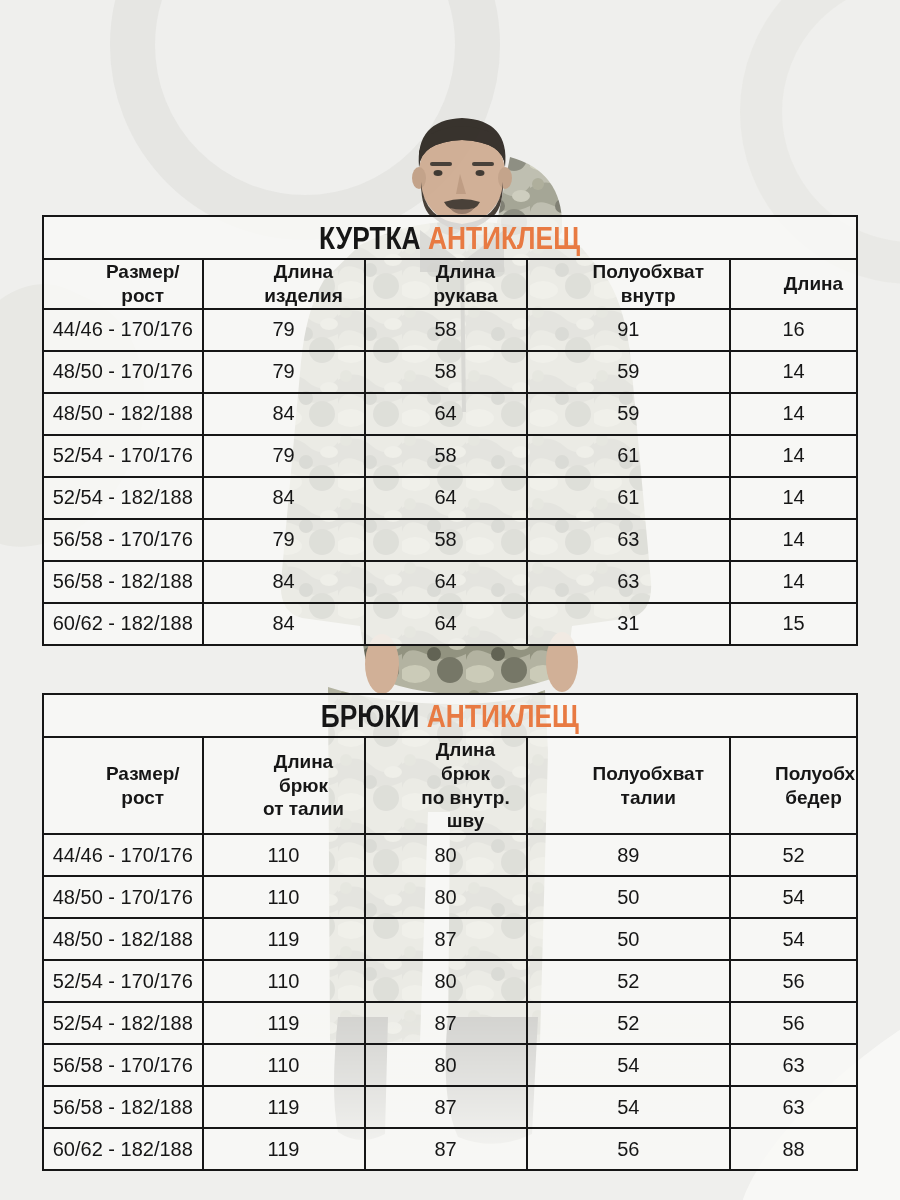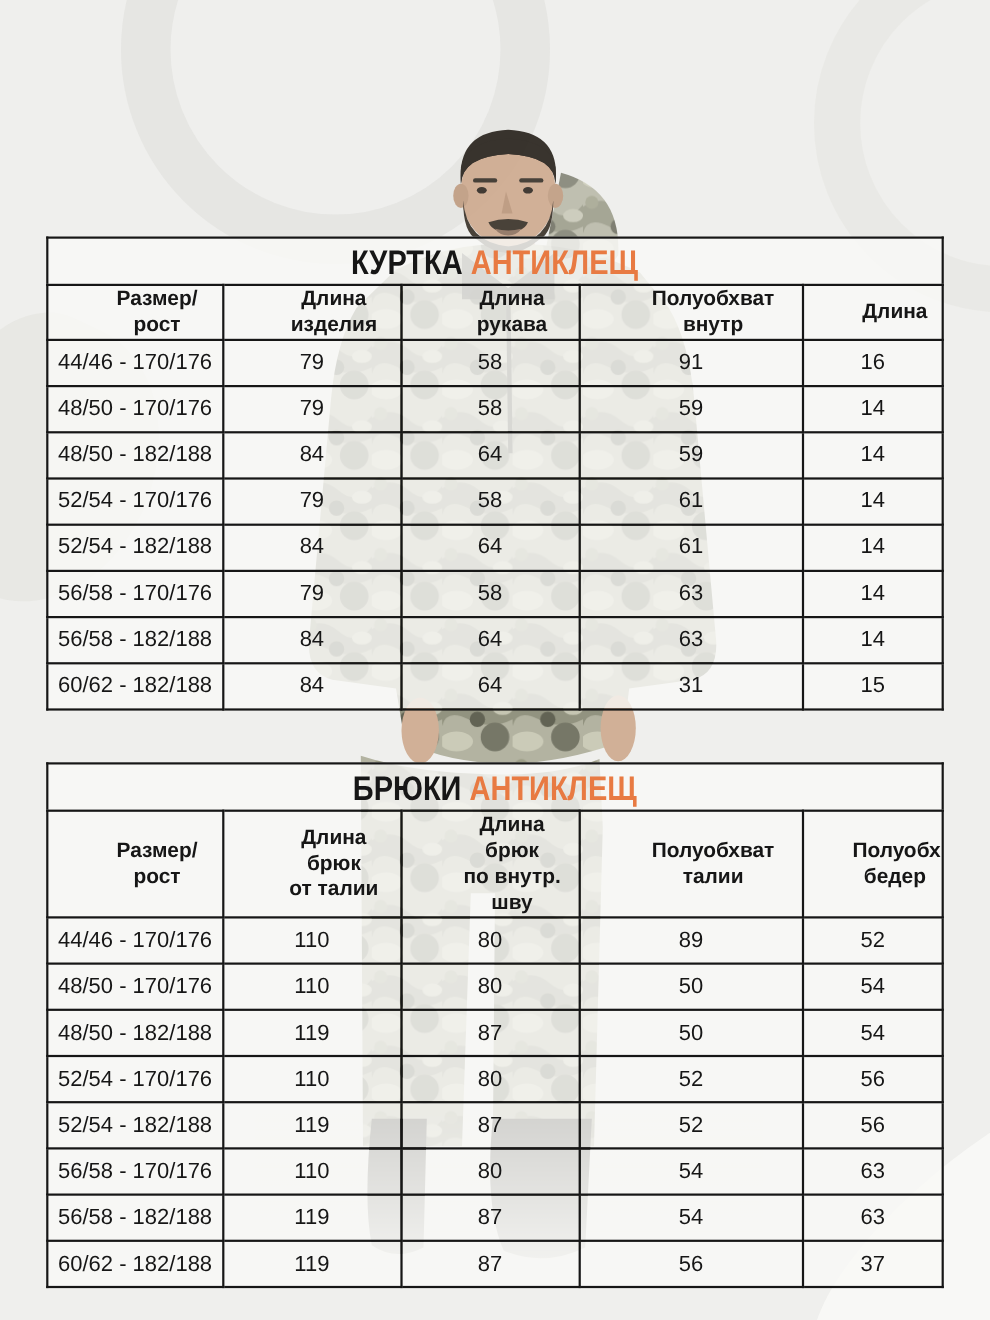--- a/index.html
+++ b/index.html
@@ -295,19 +295,19 @@
             <td>119</td>
             <td>87</td>
             <td>54</td>
             <td>63</td>
           </tr>
           <tr>
             <td>60/62 - 182/188</td>
             <td>119</td>
             <td>87</td>
             <td>56</td>
-            <td>37</td>
+            <td>88</td>
           </tr>
         </tbody>
     </table>
   </section>
 
 </div>
 
 </body></html>

